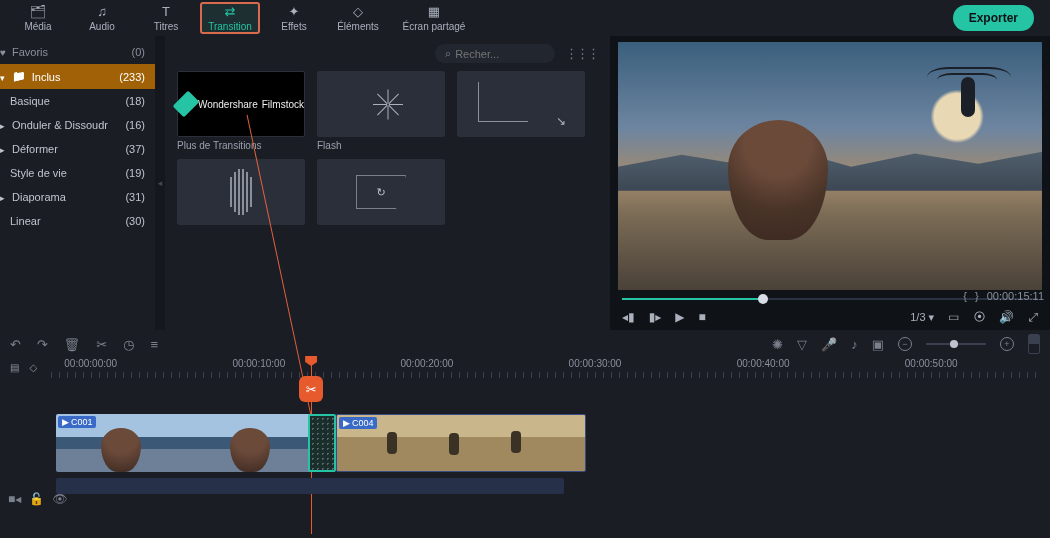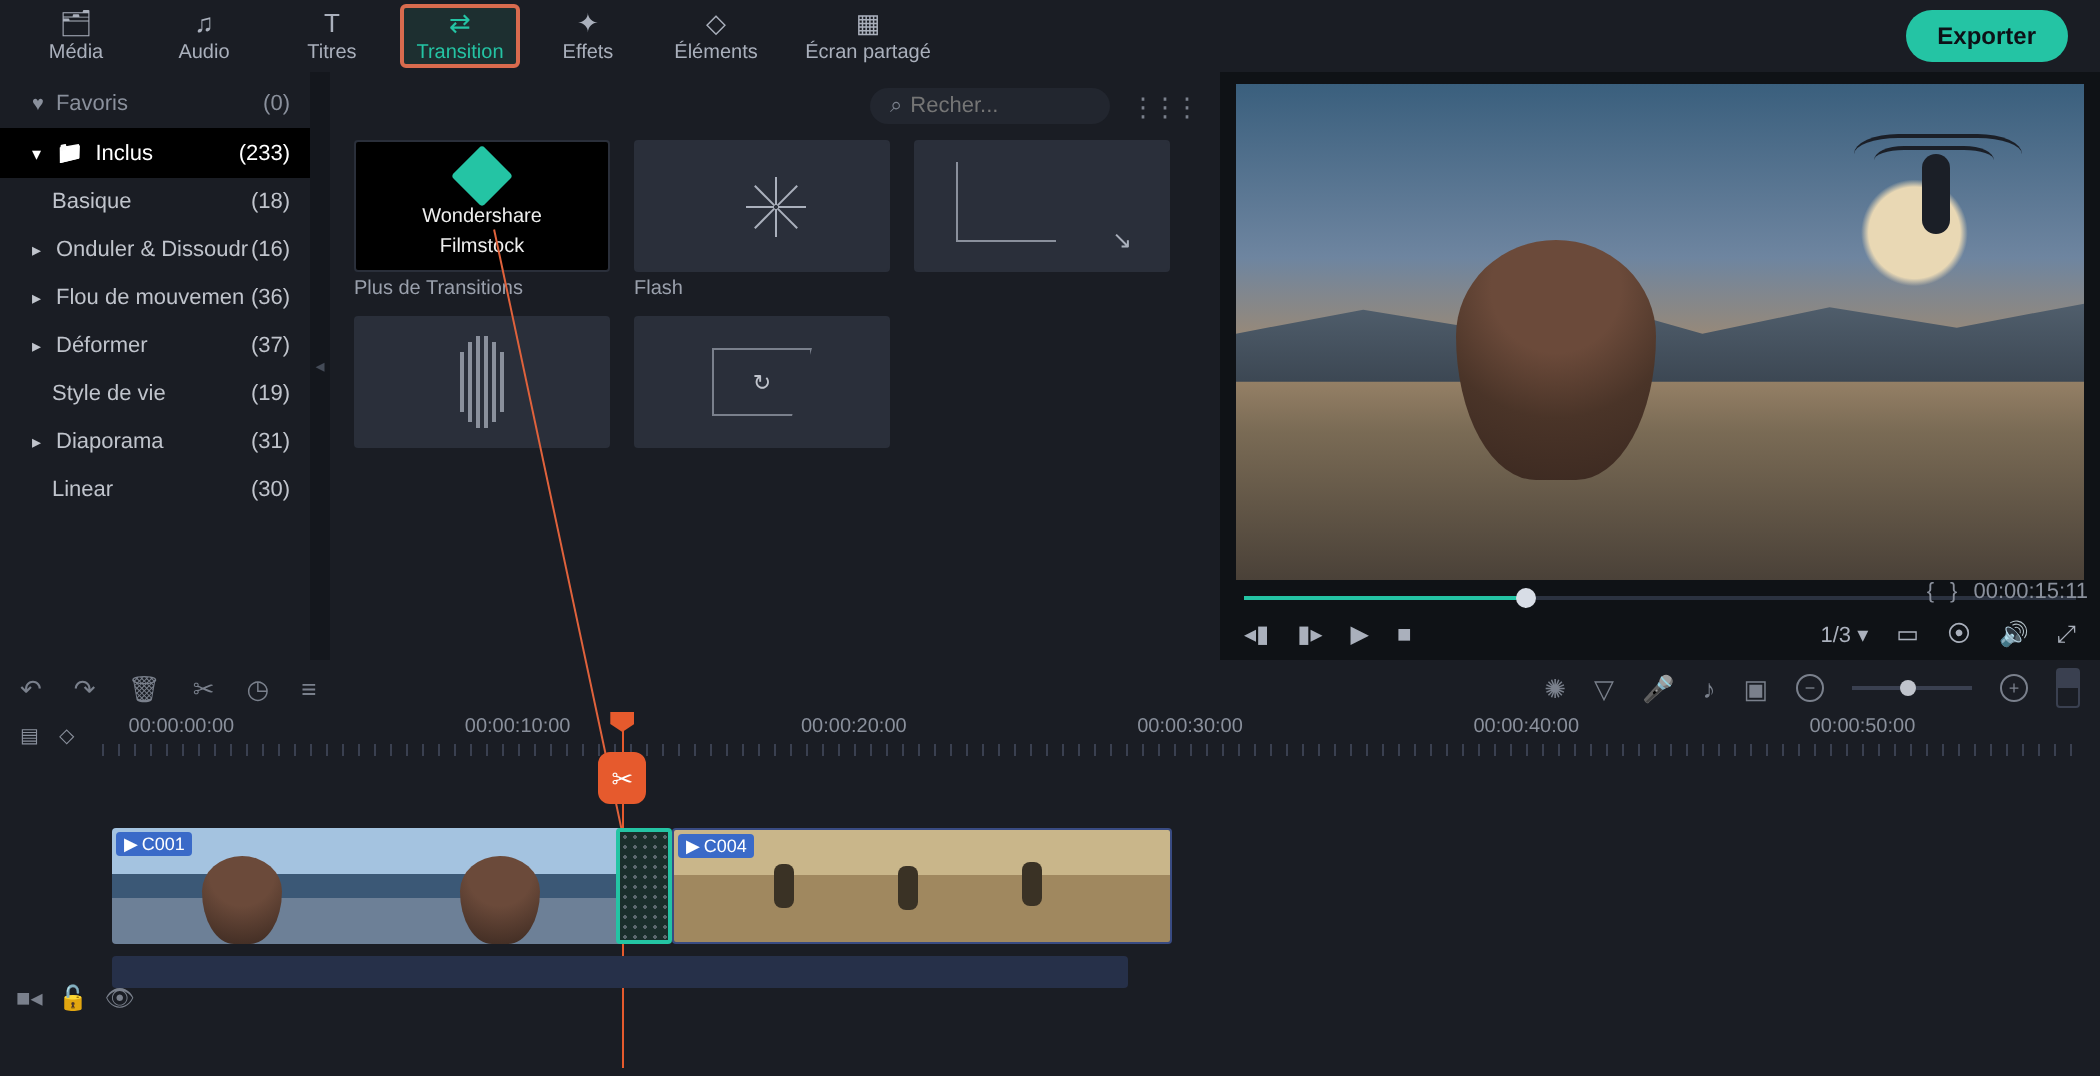--- a/index.html
+++ b/index.html
@@ -64,26 +64,26 @@
   .sidebar {
     width: 155px;
     background: #1a1d24;
     overflow: hidden;
     padding: 4px 0;
   }
   .side-row {
     display: flex;
     align-items: center;
     justify-content: space-between;
-    padding: 6px 10px 6px 16px;
+    padding: 6px 10px 6px 0;
     cursor: pointer;
     font-size: 11px;
   }
   .side-row.header { color: #8a909c; }
-  .side-row.active { background: #000000; color: #fff; }
+  .side-row.active { background: #a16207; color: #fff; }
   .side-row .l { display: flex; align-items: center; gap: 6px; }
   .chev { display: inline-block; width: 6px; }
   .chev::before { content: "▸"; font-size: 9px; }
   .chev.down::before { content: "▾"; }
   .heart::before { content: "♥"; font-size: 10px; color: #8a909c; }
   .folder::before { content: "📁"; font-size: 11px; filter: grayscale(1) brightness(1.4); }
 
   .split-handle {
     width: 10px;
     background: #14171d;
@@ -145,21 +145,21 @@
     border-radius: 2px;
     display: flex;
     align-items: center;
     justify-content: center;
   }
   .thumb.selected {
     border: 2px solid #24c4a4;
   }
   .thumb.ws {
     background: #000;
-    flex-direction: column;
+    flex-direction: row;
     gap: 4px;
     color: #eee;
   }
   .ws-cube {
     width: 22px; height: 22px;
     background: #24c4a4;
     transform: rotate(45deg);
     border-radius: 2px;
   }
   .ws-text { font-size: 10px; text-align: center; line-height: 1.1; }
@@ -519,27 +519,20 @@
           <span>Basique</span>
         </span>
       <span>(18)</span>
     </div>
     <div class="side-row">
       <span class="l">
           <span class="chev"></span>
           <span>Onduler &amp; Dissoudr</span>
         </span>
       <span>(16)</span>
-    </div>
-    <div class="side-row">
-      <span class="l">
-          <span class="chev"></span>
-          <span>Flou de mouvemen</span>
-        </span>
-      <span>(36)</span>
     </div>
     <div class="side-row">
       <span class="l">
           <span class="chev"></span>
           <span>Déformer</span>
         </span>
       <span>(37)</span>
     </div>
     <div class="side-row">
       <span class="l" style="padding-left:10px">

